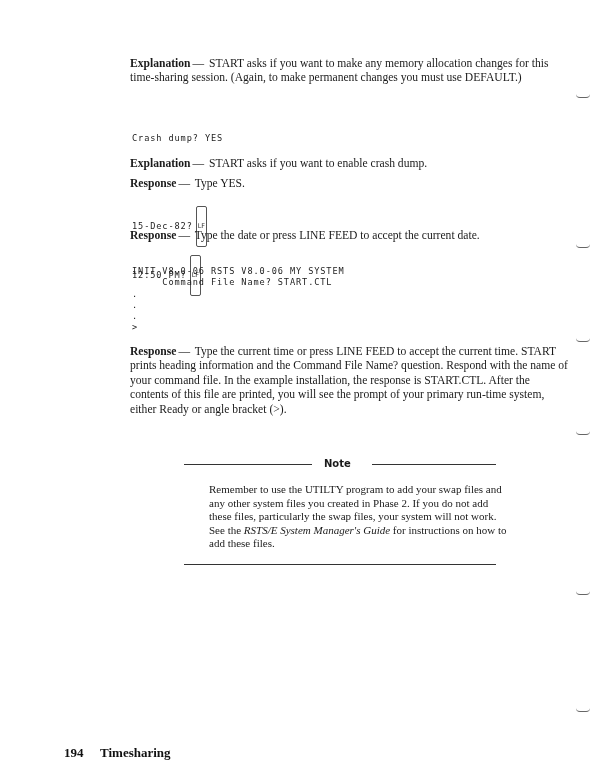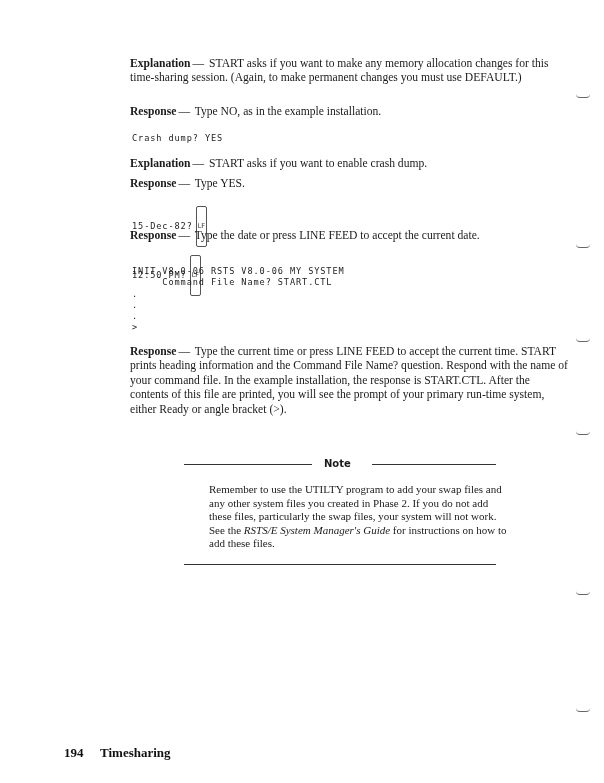--- a/index.html
+++ b/index.html
@@ -121,24 +121,20 @@
 </head>
 <body>
 
 <div class="page">
 
   <div class="block" style="top:49px;">
     <span class="lbl">Explanation</span><span class="dash">—</span>
     <span>START asks if you want to make any memory allocation changes for this time-sharing session. (Again, to make permanent changes you must use DEFAULT.)</span>
   </div>
 
-  <div class="block" style="top:97px;">
-    <span class="lbl">Response</span><span class="dash">—</span>
-    <span>Type NO, as in the example installation.</span>
-  </div>
 
   <div class="mono" style="top:125px;">Crash dump? YES</div>
 
   <div class="block" style="top:149px;">
     <span class="lbl">Explanation</span><span class="dash">—</span>
     <span>START asks if you want to enable crash dump.</span>
   </div>
 
   <div class="block" style="top:169px;">
     <span class="lbl">Response</span><span class="dash">—</span>

